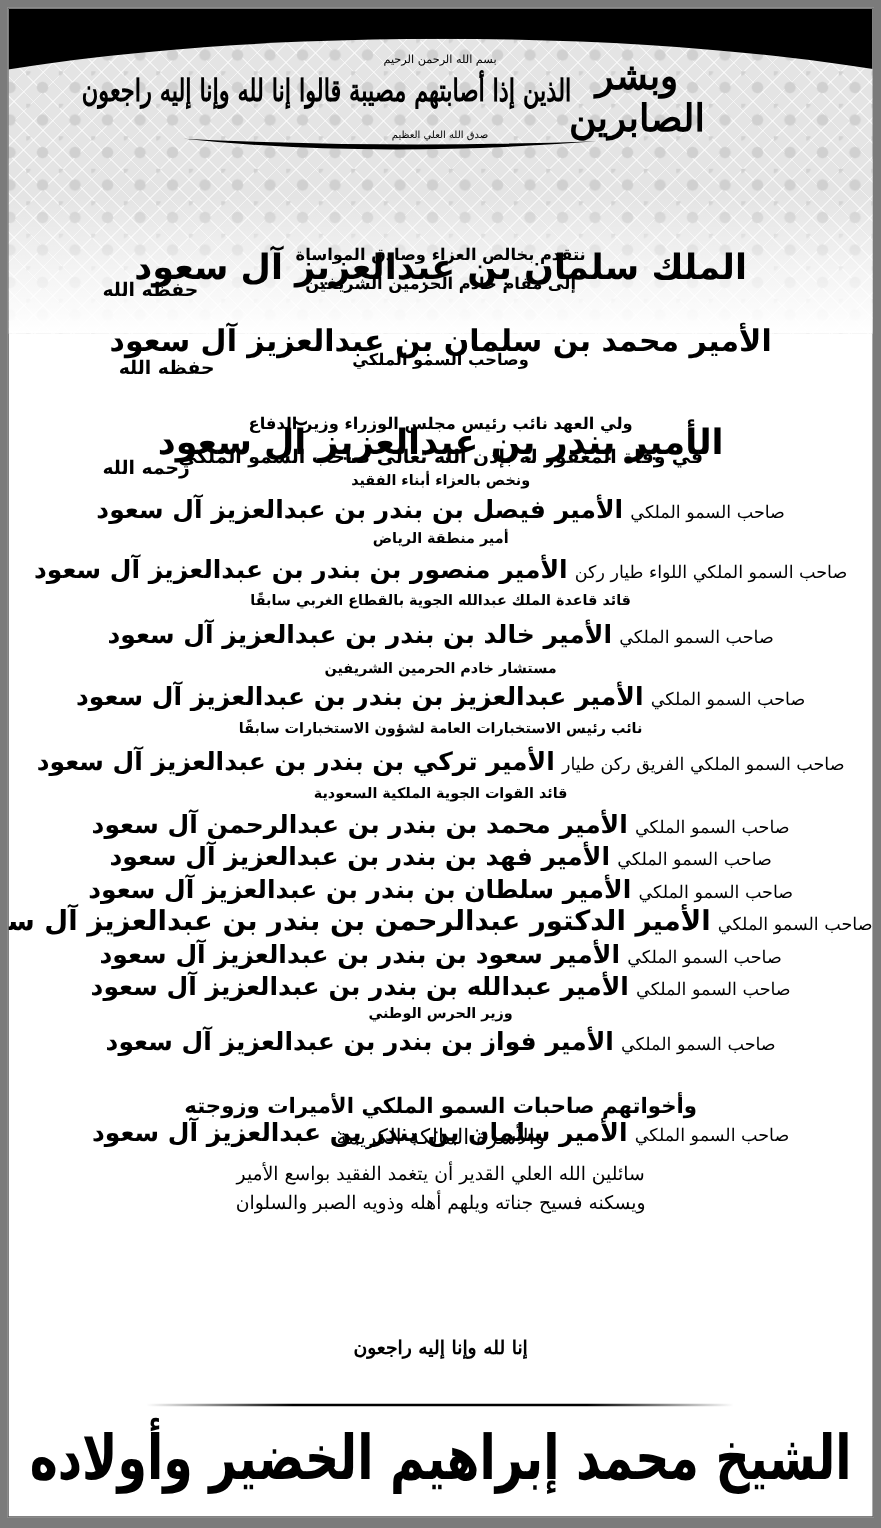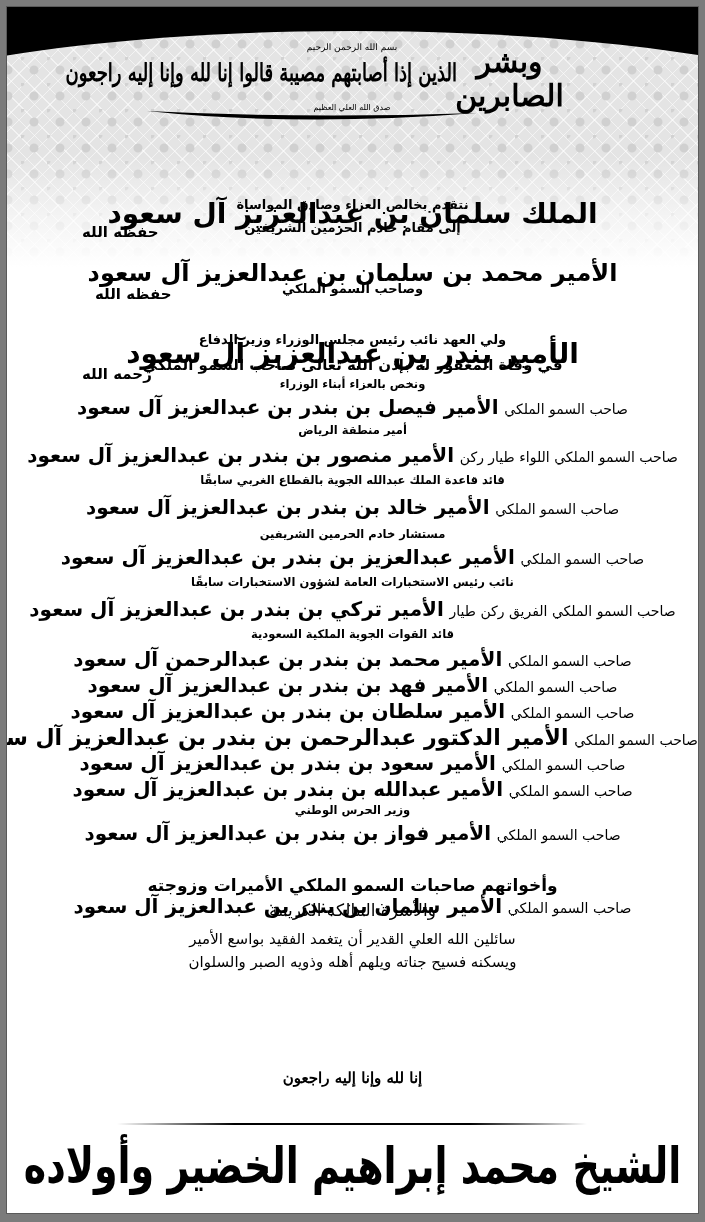--- a/index.html
+++ b/index.html
@@ -120,21 +120,21 @@
 
     <div class="line big" style="top:252px; padding-right:60px">الأمير محمد بن سلمان بن عبدالعزيز آل سعود</div>
     <div class="honor" style="top:262px; left:88px">حفظه الله</div>
     <div class="line small" style="top:285px">ولي العهد نائب رئيس مجلس الوزراء وزير الدفاع</div>
 
     <div class="line small" style="top:309px; font-size:15px">في وفاة المغفور له بإذن الله تعالى صاحب السمو الملكي</div>
 
     <div class="line huge" style="top:330px; padding-right:20px">الأمير بندر بن عبدالعزيز آل سعود</div>
     <div class="honor" style="top:342px; left:75px">رحمه الله</div>
 
-    <div class="line tiny" style="top:370px">ونخص بالعزاء أبناء الوزراء</div>
+    <div class="line tiny" style="top:370px">ونخص بالعزاء أبناء الفقيد</div>
 
     <div class="line name-row" style="top:388px">
       <span class="pre">صاحب السمو الملكي</span>
       <span class="nm">الأمير فيصل بن بندر بن عبدالعزيز آل سعود</span>
     </div>
     <div class="line tiny" style="top:416px">أمير منطقة الرياض</div>
 
     <div class="line name-row" style="top:436px">
       <span class="pre">صاحب السمو الملكي اللواء طيار ركن</span>
       <span class="nm">الأمير منصور بن بندر بن عبدالعزيز آل سعود</span>

